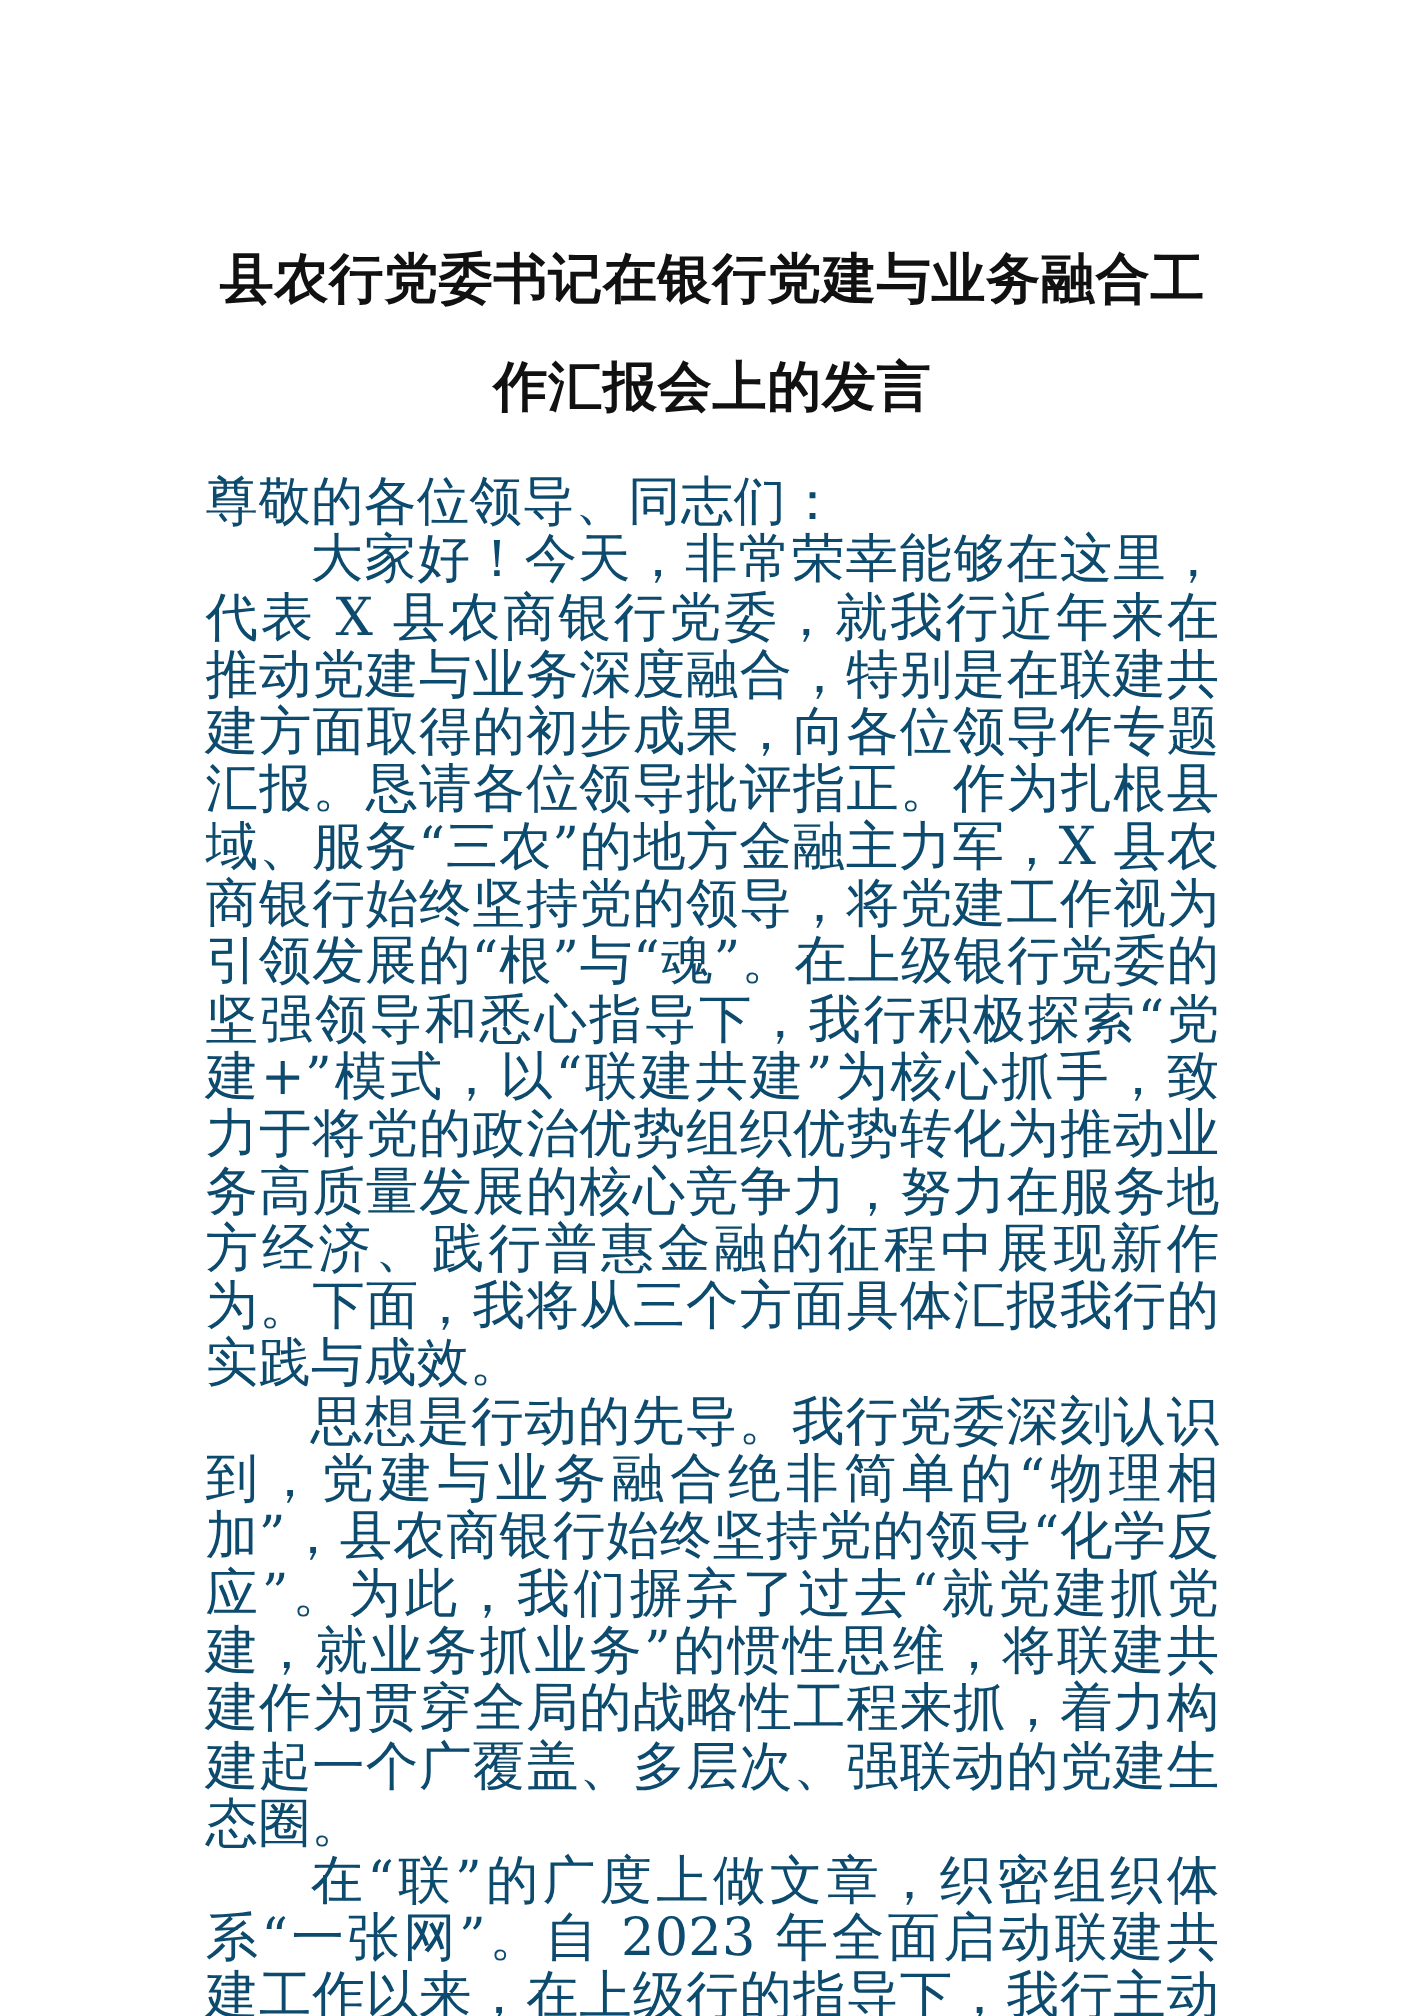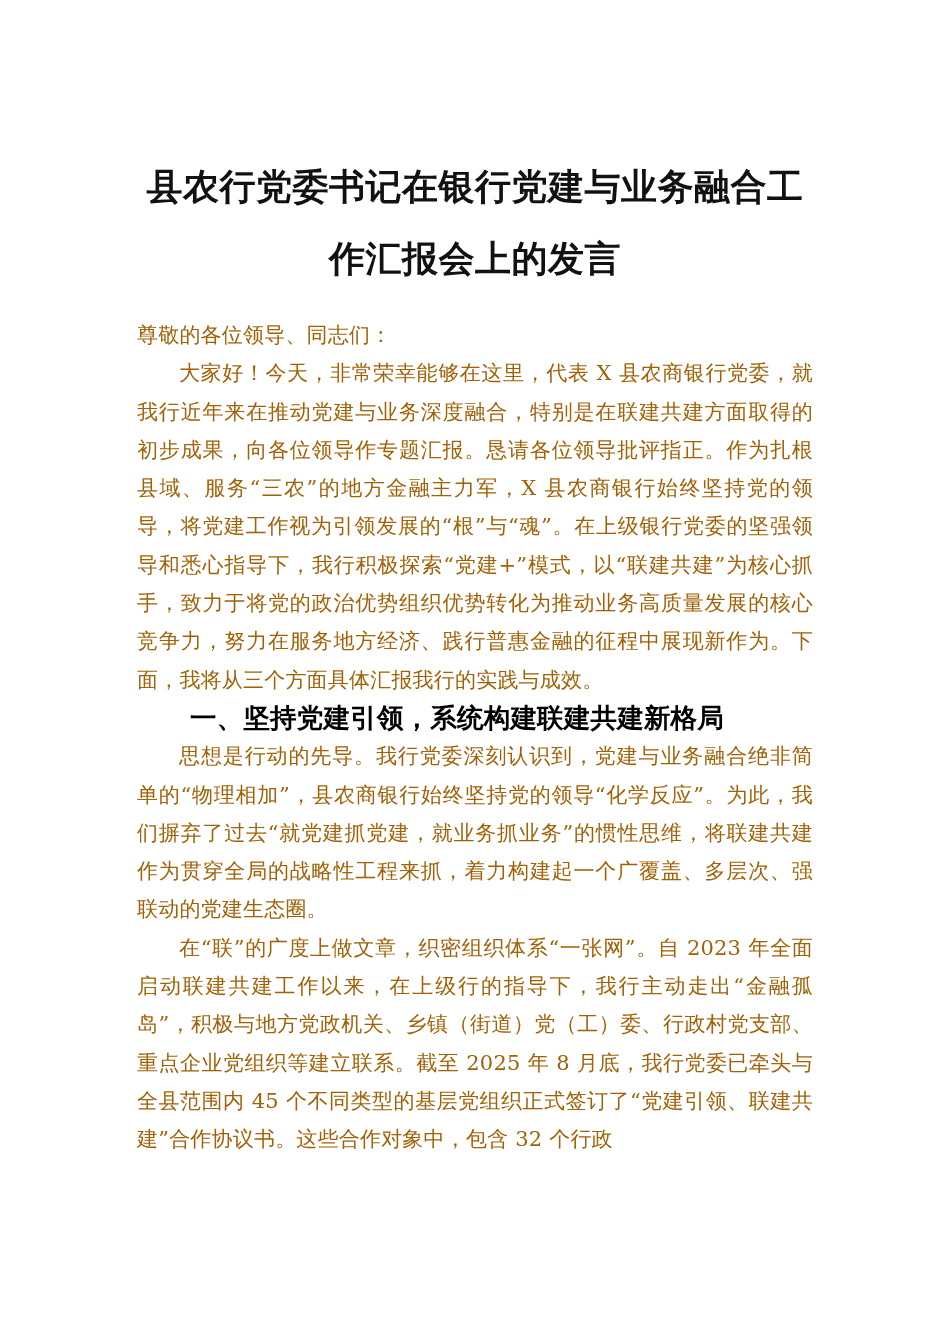--- a/index.html
+++ b/index.html
@@ -45,27 +45,27 @@
     position: absolute;
     left: 137px;
     top: 316px;
     width: 676px;
   }
 
   p.para {
     margin: 0;
     padding: 0;
     font-family: "DejaVu Serif", "Liberation Serif", serif;
-    font-size: 21px;
+    font-size: 35px;
     line-height: 38.3px;
     text-align: justify;
     text-justify: inter-ideograph;
     text-align-last: left;
     letter-spacing: 0.2px;
-    color: #a16207;
+    color: #0c4a6e;
     word-break: break-all;
   }
 
   p.indent {
     text-indent: 2em;
   }
 
   p.heading {
     margin: 0;
     padding: 0;
@@ -87,21 +87,20 @@
 
   <div class="doc-title">县农行党委书记在银行党建与业务融合工
 作汇报会上的发言</div>
 
   <div class="body-block">
 
     <p class="para">尊敬的各位领导、同志们：</p>
 
     <p class="para indent">大家好！今天，非常荣幸能够在这里，代表 X 县农商银行党委，就我行近年来在推动党建与业务深度融合，特别是在联建共建方面取得的初步成果，向各位领导作专题汇报。恳请各位领导批评指正。作为扎根县域、服务“三农”的地方金融主力军，X 县农商银行始终坚持党的领导，将党建工作视为引领发展的“根”与“魂”。在上级银行党委的坚强领导和悉心指导下，我行积极探索“党建+”模式，以“联建共建”为核心抓手，致力于将党的政治优势组织优势转化为推动业务高质量发展的核心竞争力，努力在服务地方经济、践行普惠金融的征程中展现新作为。下面，我将从三个方面具体汇报我行的实践与成效。</p>
 
-    <p class="heading">一、坚持党建引领，系统构建联建共建新格局</p>
 
     <p class="para indent">思想是行动的先导。我行党委深刻认识到，党建与业务融合绝非简单的“物理相加”，县农商银行始终坚持党的领导“化学反应”。为此，我们摒弃了过去“就党建抓党建，就业务抓业务”的惯性思维，将联建共建作为贯穿全局的战略性工程来抓，着力构建起一个广覆盖、多层次、强联动的党建生态圈。</p>
 
     <p class="para indent">在“联”的广度上做文章，织密组织体系“一张网”。自 2023 年全面启动联建共建工作以来，在上级行的指导下，我行主动走出“金融孤岛”，积极与地方党政机关、乡镇（街道）党（工）委、行政村党支部、重点企业党组织等建立联系。截至 2025 年 8 月底，我行党委已牵头与全县范围内 45 个不同类型的基层党组织正式签订了“党建引领、联建共建”合作协议书。这些合作对象中，包含 32 个行政</p>
 
   </div>
 
 </div>
 
 </body></html>

